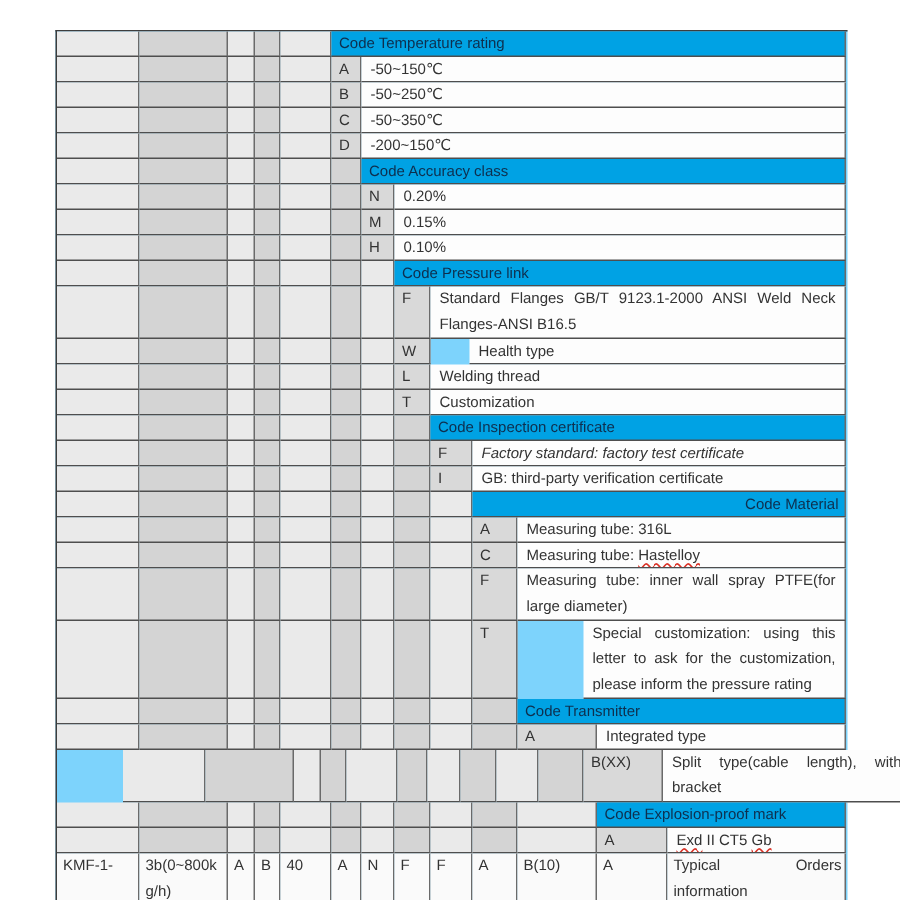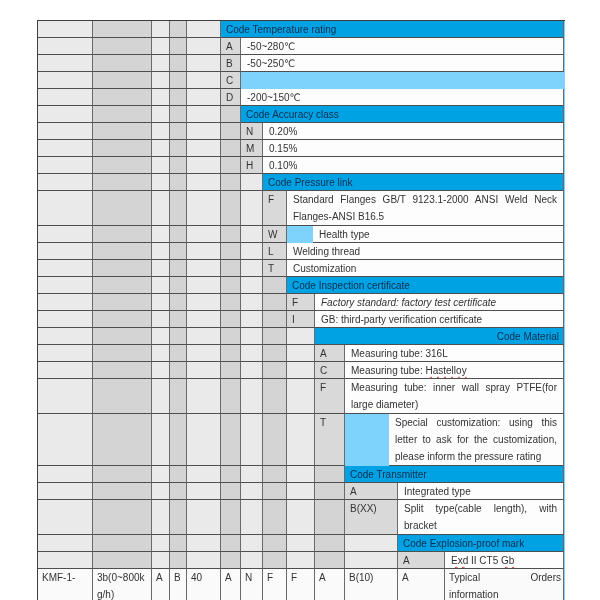--- a/index.html
+++ b/index.html
@@ -44,38 +44,39 @@
         <div class="cell c-light"></div>
         <div class="cell c-head" style="grid-column: 6 / 14;">Code Temperature rating</div>
       </div>
       <div class="trow" style="grid-template-columns: 55px 59px 18px 17px 34px 20px 22px 24px 28px 30px 53px 47px 119px; height: 17px;">
         <div class="cell c-light"></div>
         <div class="cell c-dark"></div>
         <div class="cell c-light"></div>
         <div class="cell c-dark"></div>
         <div class="cell c-light"></div>
         <div class="cell c-code">A</div>
-        <div class="cell c-desc" style="grid-column: 7 / 14;">-50~280℃</div>
+        <div class="cell c-desc" style="grid-column: 7 / 14;">-50~150℃</div>
       </div>
       <div class="trow" style="grid-template-columns: 55px 59px 18px 17px 34px 20px 22px 24px 28px 30px 53px 47px 119px; height: 17px;">
         <div class="cell c-light"></div>
         <div class="cell c-dark"></div>
         <div class="cell c-light"></div>
         <div class="cell c-dark"></div>
         <div class="cell c-light"></div>
         <div class="cell c-code">B</div>
         <div class="cell c-desc" style="grid-column: 7 / 14;">-50~250℃</div>
       </div>
       <div class="trow" style="grid-template-columns: 55px 59px 18px 17px 34px 20px 22px 24px 28px 30px 53px 47px 119px; height: 17px;">
         <div class="cell c-light"></div>
         <div class="cell c-dark"></div>
         <div class="cell c-light"></div>
         <div class="cell c-dark"></div>
         <div class="cell c-light"></div>
         <div class="cell c-code">C</div>
+        <div class="cell c-desc" style="grid-column: 7 / 14;">-50~350℃</div>
       </div>
       <div class="trow" style="grid-template-columns: 55px 59px 18px 17px 34px 20px 22px 24px 28px 30px 53px 47px 119px; height: 17px;">
         <div class="cell c-light"></div>
         <div class="cell c-dark"></div>
         <div class="cell c-light"></div>
         <div class="cell c-dark"></div>
         <div class="cell c-light"></div>
         <div class="cell c-code">D</div>
         <div class="cell c-desc" style="grid-column: 7 / 14;">-200~150℃</div>
       </div>
@@ -291,21 +292,21 @@
         <div class="cell c-dark"></div>
         <div class="cell c-light"></div>
         <div class="cell c-dark"></div>
         <div class="cell c-light"></div>
         <div class="cell c-dark"></div>
         <div class="cell c-light"></div>
         <div class="cell c-dark"></div>
         <div class="cell c-code">A</div>
         <div class="cell c-desc" style="grid-column: 12 / 14;">Integrated type</div>
       </div>
-      <div class="trow" style="grid-template-columns: 55px 59px 18px 17px 34px 20px 22px 24px 28px 30px 53px 47px 119px; height: 35px;">
+      <div class="trow" style="grid-template-columns: 55px 59px 18px 17px 34px 20px 22px 24px 28px 30px 53px 47px 119px; height: 35px; padding-left: 44px;">
         <div class="cell c-light"></div>
         <div class="cell c-dark"></div>
         <div class="cell c-light"></div>
         <div class="cell c-dark"></div>
         <div class="cell c-light"></div>
         <div class="cell c-dark"></div>
         <div class="cell c-light"></div>
         <div class="cell c-dark"></div>
         <div class="cell c-light"></div>
         <div class="cell c-dark"></div>

